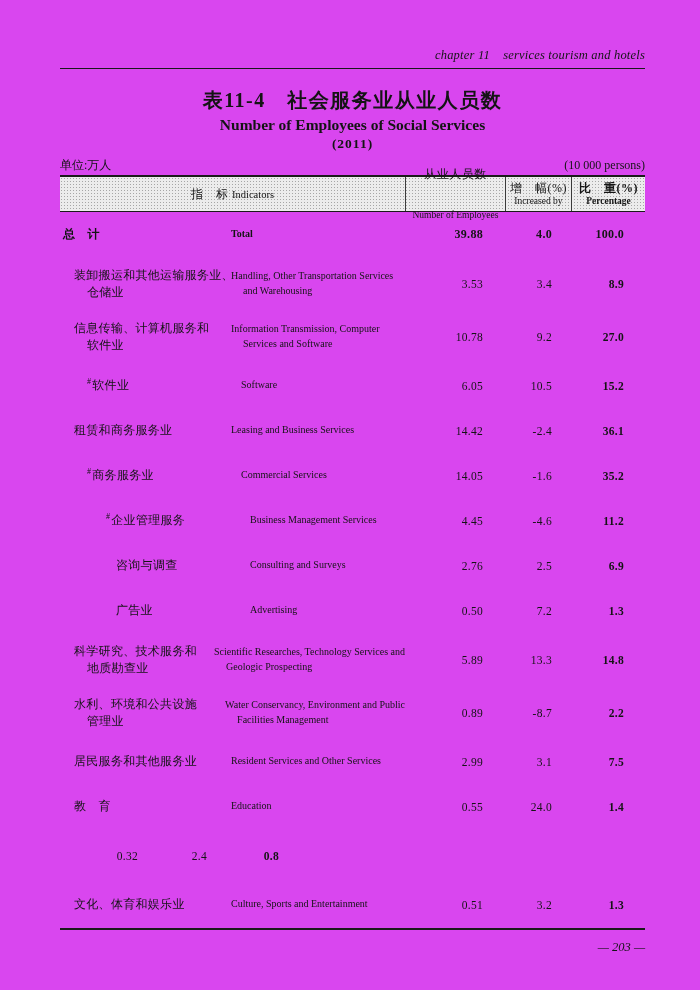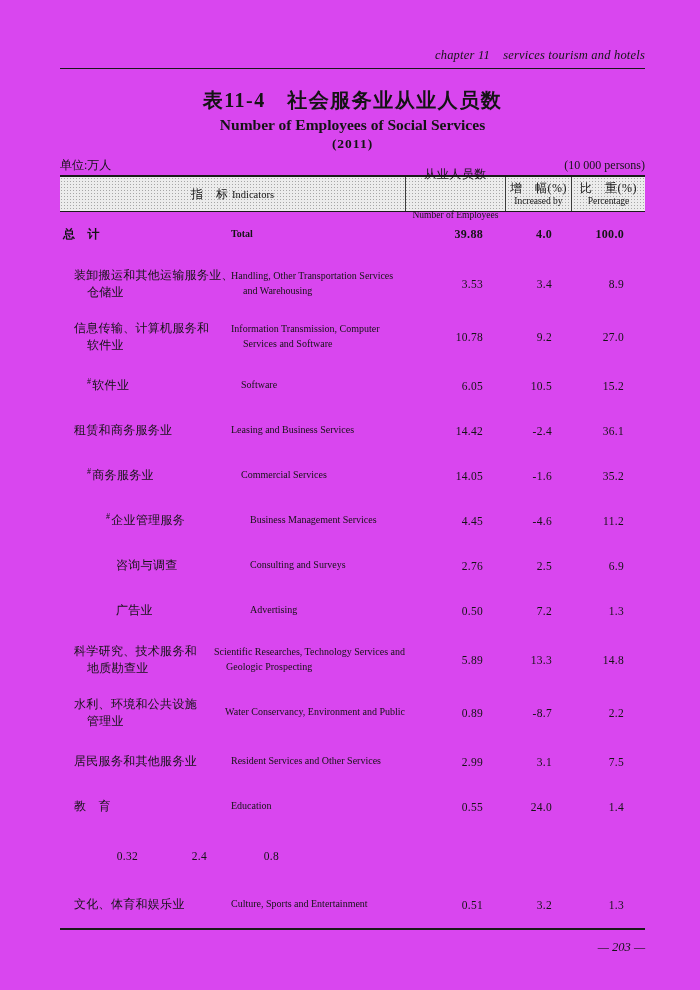--- a/index.html
+++ b/index.html
@@ -20,21 +20,21 @@
   .tablewrap{border-top:2.5px solid #1a1a1a;}
   .thead{
     display:flex;height:34px;border-bottom:1.2px solid #1a1a1a;
     background-color:#ececec;
     background-image:radial-gradient(circle,#a6a6a6 0.7px,rgba(0,0,0,0) 0.95px);
     background-size:3px 3px;
   }
   .c1{width:345px;box-sizing:border-box;}
   .c2{width:100px;box-sizing:border-box;gap:28px;}
   .c3{width:66px;box-sizing:border-box;}
-  .c4{width:74px;box-sizing:border-box;}
+  .c4{width:74px;box-sizing:border-box;font-weight:bold;}
   .th{display:flex;flex-direction:column;justify-content:center;align-items:center;text-align:center;}
   .th.c2,.th.c3,.th.c4{border-left:1px solid #3a3a3a;}
   .th-zh{font-size:12px;line-height:13px;letter-spacing:0.5px;}
   .th-en{font-size:9.5px;line-height:11px;margin-top:1px;}
   .th-single{font-size:12px;letter-spacing:0.5px;}
   .th-single .th-en-inline{font-size:10.5px;letter-spacing:0;}
   .row{display:flex;align-items:center;height:45px;}
   .row.h2{height:53px;}
   .row .c1{display:flex;align-items:center;}
   .zhwrap{width:157px;box-sizing:border-box;font-size:12px;line-height:17px;letter-spacing:0.3px;}
@@ -238,20 +238,21 @@
       </div>
 
       <div class="row h2">
         <div class="c1">
           <div class="zhwrap">
             <div class="zline z14">水利、环境和公共设施</div>
             <div class="zline z27">管理业</div>
           </div>
           <div class="enwrap">
             <div class="eline e14">Water Conservancy, Environment and Public</div>
+            <div class="eline e26">Facilities Management</div>
           </div>
         </div>
         <div class="c2 num">0.89</div>
         <div class="c3 num">-8.7</div>
         <div class="c4 num">2.2</div>
       </div>
 
       <div class="row">
         <div class="c1">
           <div class="zhwrap">

